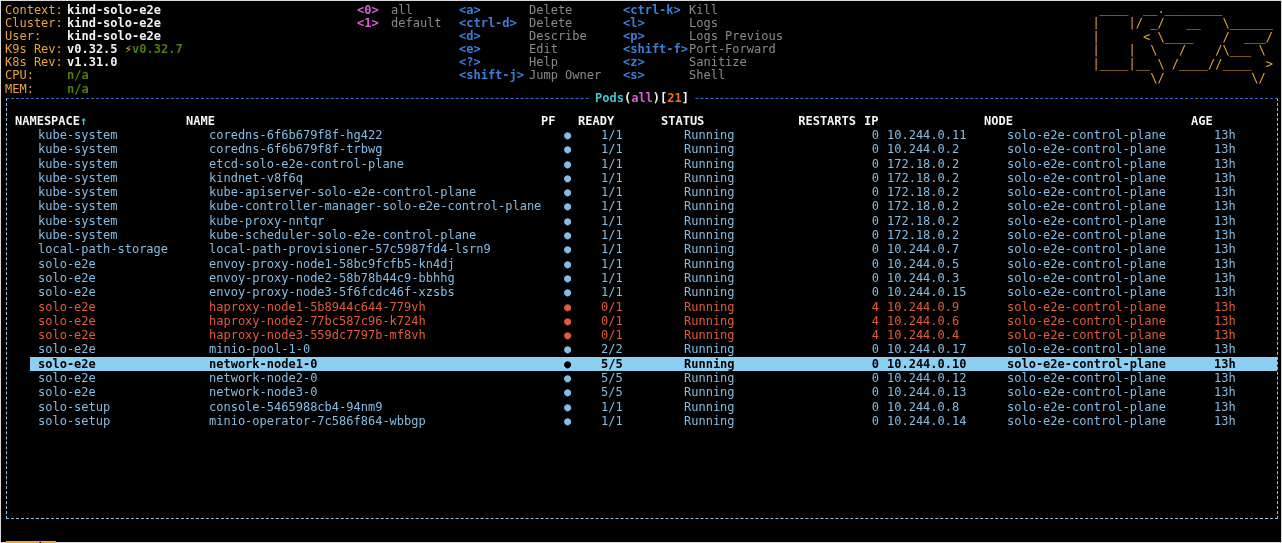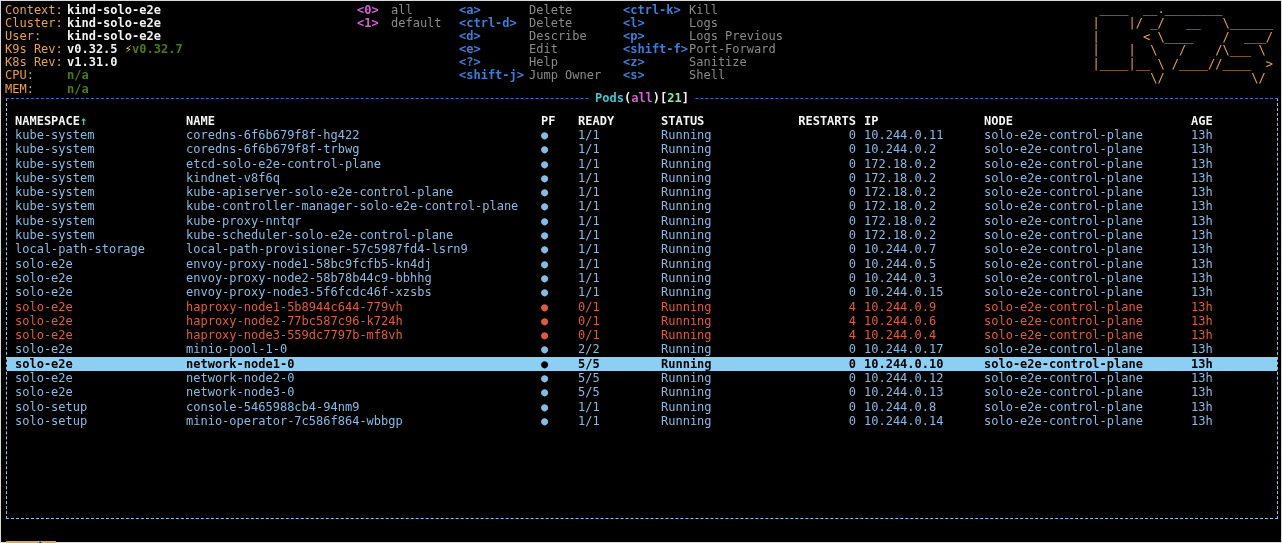--- a/index.html
+++ b/index.html
@@ -28,26 +28,26 @@
   .menu-key{display:inline-block;color:#3b7ed8;font-weight:bold;}
   #menu0 .menu-key{width:70px;} #menu1 .menu-key{width:66px;} #menu2 .menu-key{width:28px;}
   .menu-label{color:#8a8a8a;}
 
   
   .logo{position:absolute;right:8px;top:2px;margin:0;color:#e9a23f;font-size:12px;line-height:13.8px;white-space:pre;}
 
   
   .panel{position:absolute;left:5px;top:97px;width:1270px;height:419px;border:1px dashed #8cc6ee;border-top:1px dashed #2f6fd0;box-sizing:content-box;}
   .panel-title{position:absolute;top:-8px;left:50%;transform:translateX(-50%);background:#000;padding:0 5px;font-weight:bold;white-space:pre;}
-  .t-res{color:#3cc6d0;} .t-punct{color:#f2f2f2;} .t-scope{color:#d75fd7;} .t-count{color:#86efac;}
+  .t-res{color:#3cc6d0;} .t-punct{color:#f2f2f2;} .t-scope{color:#d75fd7;} .t-count{color:#f97316;}
 
   .grid{display:grid;grid-template-columns:171px 355px 37px 83px 137px 58px 128px 207px 1fr;padding-left:8px;white-space:pre;overflow:hidden;}
   .thead{margin-top:15px;height:14px;line-height:14px;font-weight:bold;color:#f5f5f5;}
   .sort-arrow{color:#3cc6d0;}
-  .row{height:14.3px;line-height:14.3px;color:#86bbe3;}
+  .row{height:14.3px;line-height:14.3px;color:#86bbe3;margin-left:23px;}
   .row.error{color:#e05b3d;}
   .row.selected{background:#8ccff2;color:#000;font-weight:bold;}
   .cell-restarts{text-align:right;}
   .cell-ip{padding-left:8px;}
 
   
   .crumb{position:absolute;left:5px;top:520px;height:15px;line-height:15px;background:#eda33b;color:#000;font-weight:bold;padding:0 7px;white-space:pre;margin-top:20px;}
 </style>
 </head>
 <body>

